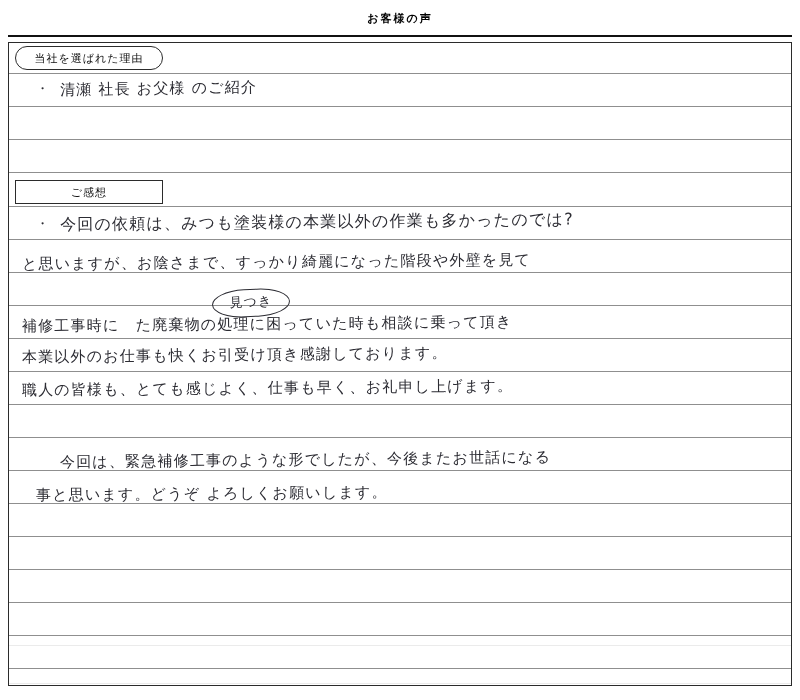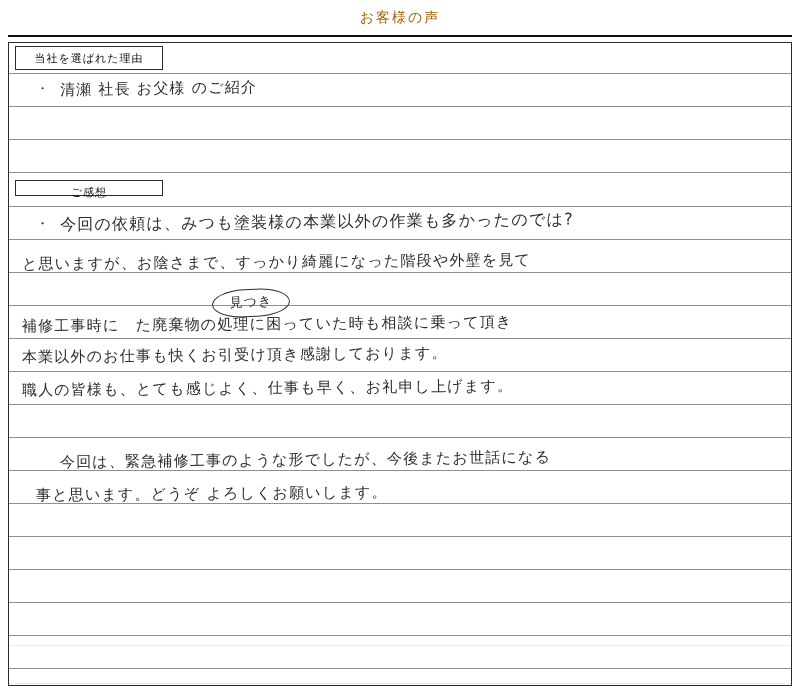--- a/index.html
+++ b/index.html
@@ -24,24 +24,24 @@
 
   
   .title-wrap {
     position: absolute;
     left: 0;
     top: 8px;
     width: 800px;
     text-align: center;
   }
   .title-text {
-    font-size: 14px;
-    font-weight: normal;
+    font-size: 11px;
+    font-weight: bold;
     letter-spacing: 2px;
-    color: #a16207;
+    color: #000000;
   }
   .title-rule {
     position: absolute;
     left: 8px;
     top: 35px;
     width: 784px;
     height: 2px;
     background: #111;
   }
 
@@ -85,26 +85,27 @@
     text-align: center;
     color: #111;
     letter-spacing: 1px;
     z-index: 4;
   }
   .section-label.reason {
     left: 6px;
     top: 3px;
     width: 148px;
     height: 24px;
+    border-radius: 12px;
   }
   .section-label.impression {
     left: 6px;
     top: 137px;
     width: 148px;
-    height: 16px;
+    height: 24px;
   }
 
   
   .hand {
     position: absolute;
     z-index: 3;
     color: #2c2c33;
     font-family: "DejaVu Sans", sans-serif;
     font-size: 15px;
     white-space: nowrap;

